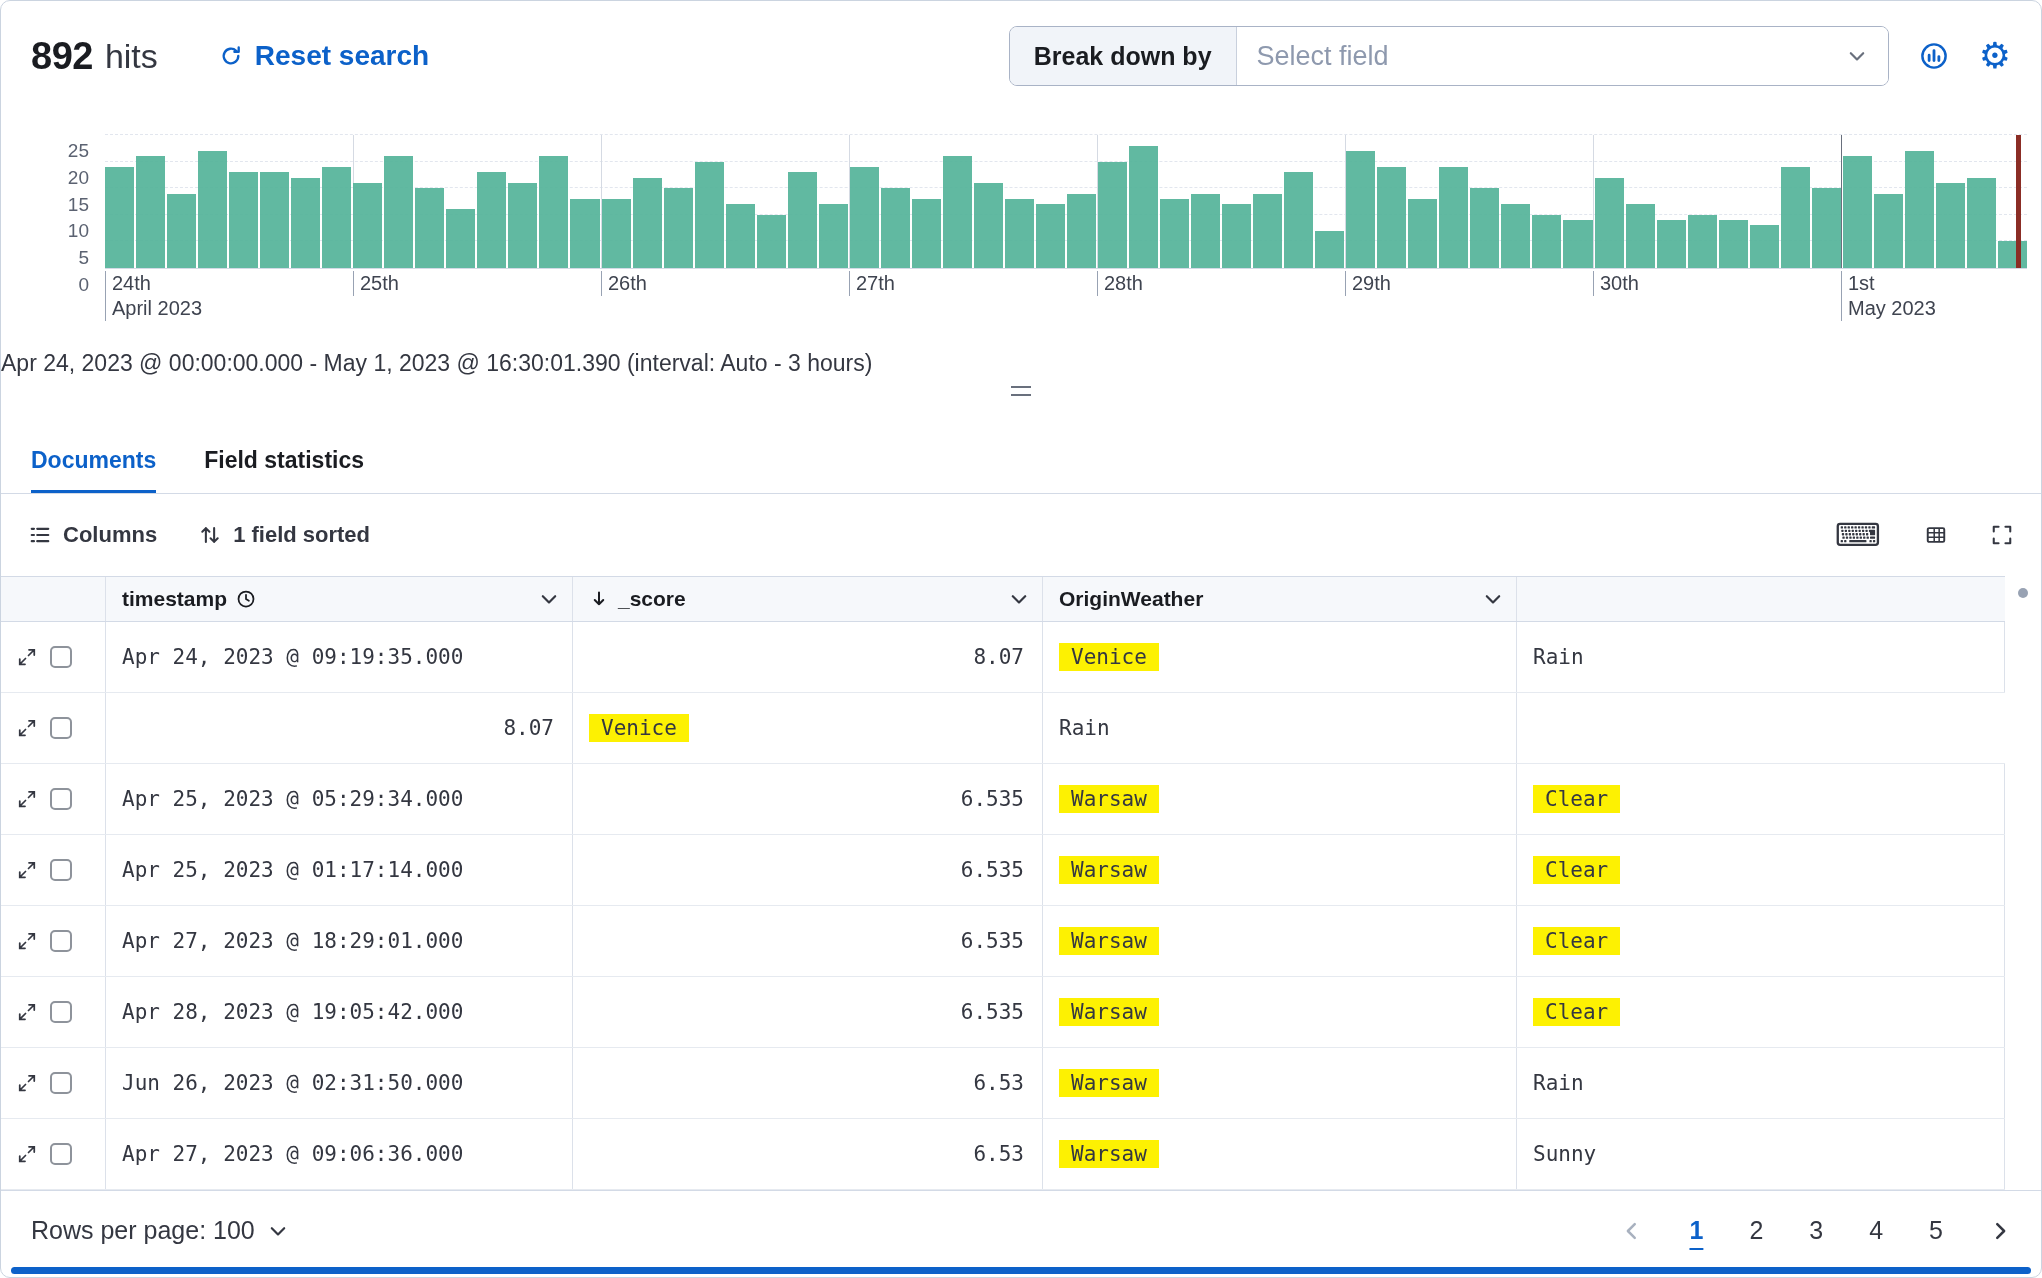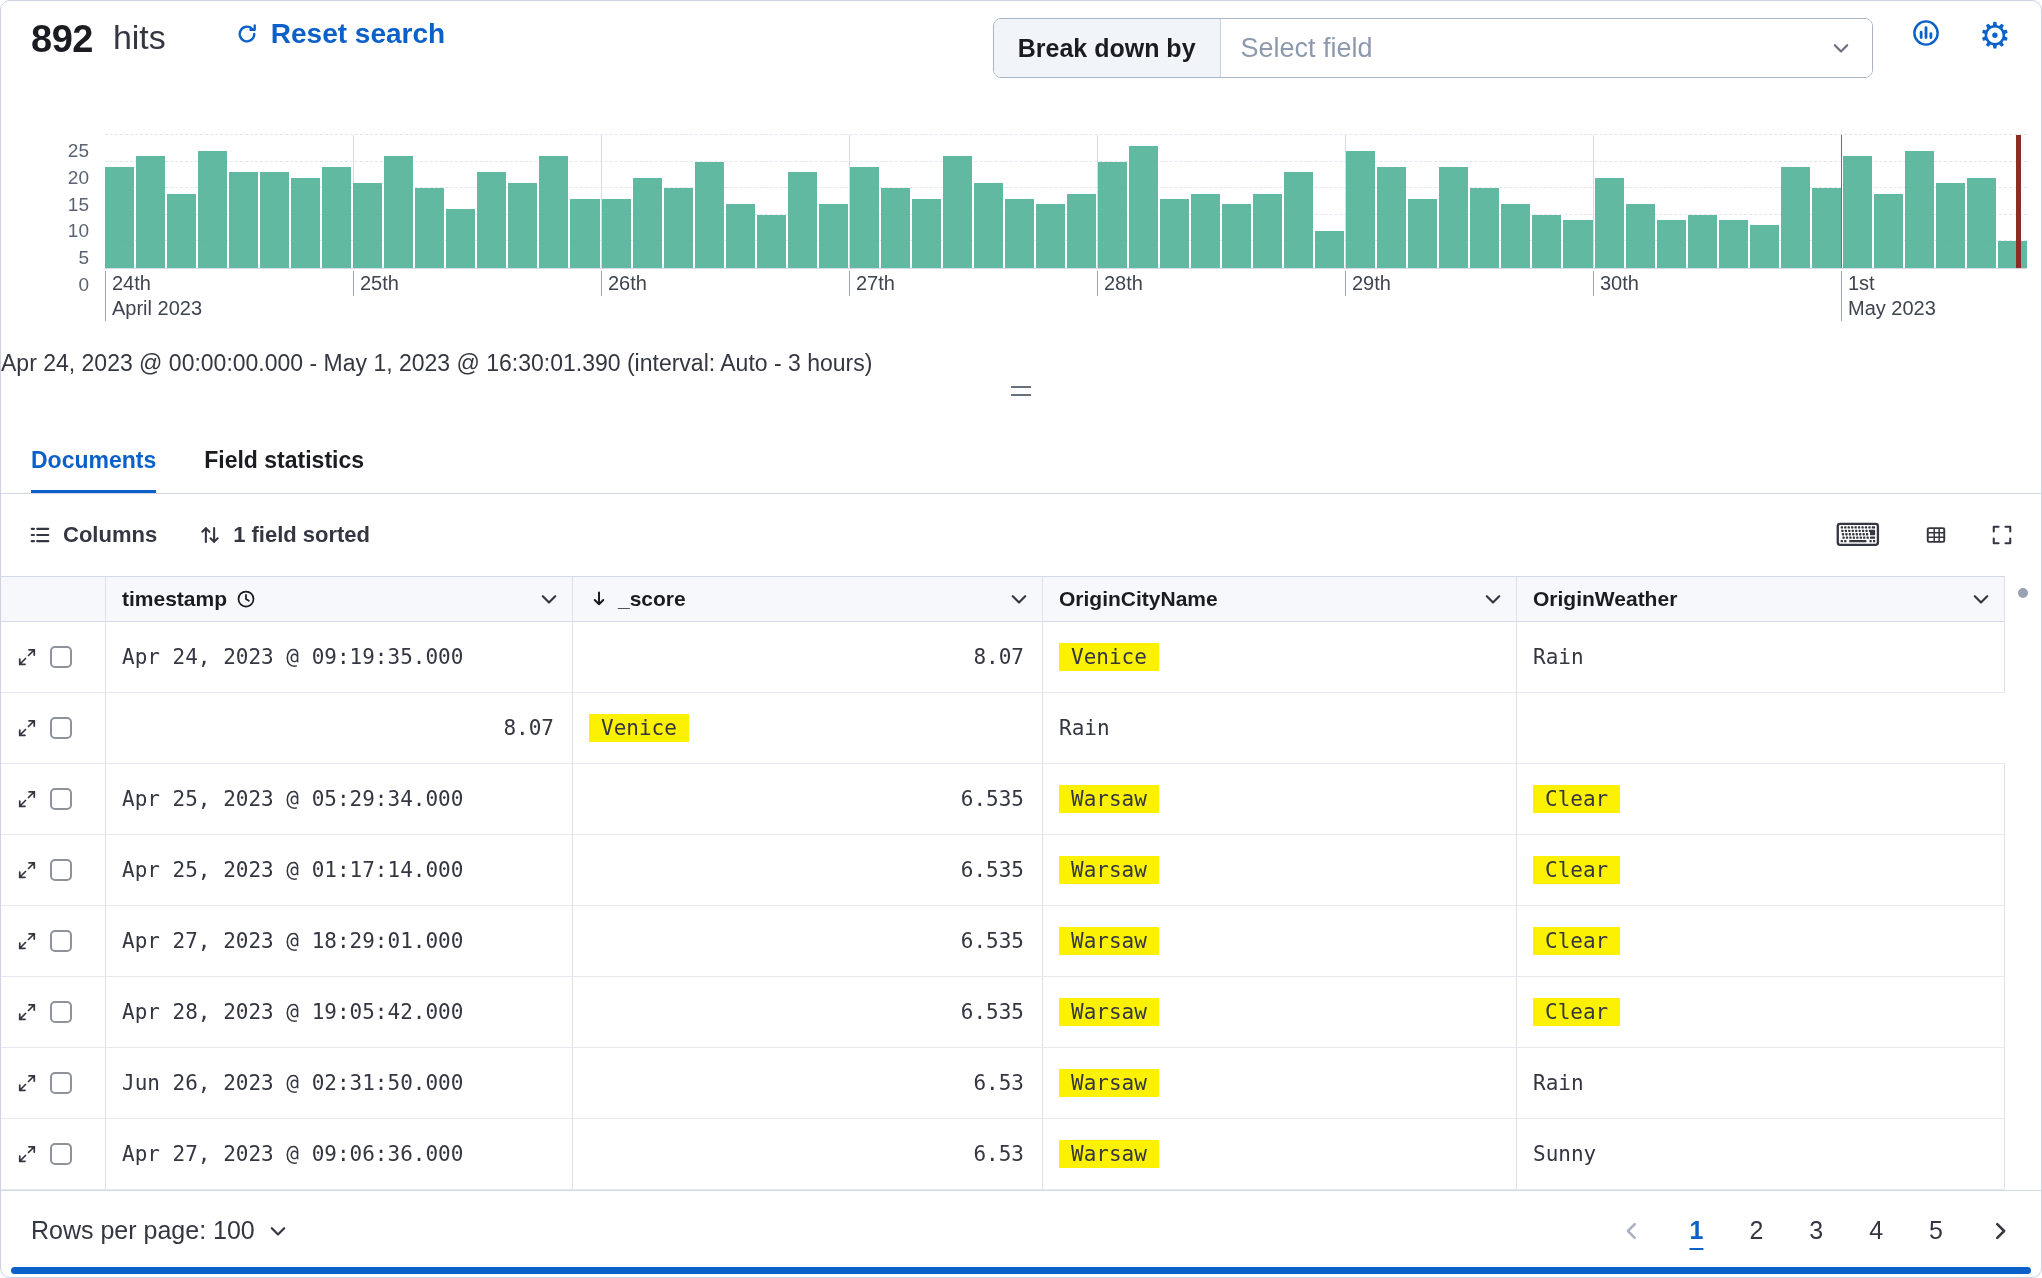--- a/index.html
+++ b/index.html
@@ -10,21 +10,21 @@
     --cell-border:#DCE1EA;
     --row-border:#E6EAF0;
     --cols:105px 467px 470px 474px 488px;
   }
   *{box-sizing:border-box;margin:0;padding:0;}
   body{margin:0;background:#fff;font-family:"Liberation Sans",sans-serif;color:var(--text);}
   .app{position:relative;width:2042px;height:1278px;background:#fff;border:1px solid #CBD4E0;border-radius:10px;overflow:hidden;}
   button{font-family:inherit;background:none;border:none;cursor:pointer;color:inherit;}
 
   
-  .topbar{display:flex;align-items:flex-start;height:110px;padding:17px 30px;gap:8px;}
+  .topbar{display:flex;align-items:center;height:110px;padding:2px 30px;}
   .hits-count{font-size:38px;font-weight:800;color:var(--text-dark);letter-spacing:-.5px;}
   .hits-label{font-size:34px;color:var(--text);margin-left:12px;}
   .reset-search{display:flex;align-items:center;gap:13px;margin-left:62px;color:var(--primary);font-size:28px;font-weight:600;}
   .breakdown{margin-left:auto;display:flex;height:60px;width:880px;border:1px solid #A9B3C6;border-radius:8px;overflow:hidden;}
   .bd-label{display:flex;align-items:center;padding:0 24px;background:#F1F4F9;font-weight:700;font-size:25px;color:var(--text-dark);border-right:1px solid #C9D0DD;white-space:nowrap;}
   .bd-select{flex:1;display:flex;align-items:center;justify-content:space-between;background:#fff;padding:0 20px;font-size:27px;color:#8E99AE;}
   .icon-btn{margin-left:30px;display:flex;align-items:center;color:var(--primary);}
   .gear-glyph{font-size:36px;line-height:1;color:var(--primary);}
 
   
@@ -294,26 +294,20 @@
       <div class="cell hc">
         <svg class="icn-sm" viewBox="0 0 16 16">
             <path d="M8 2.8v9.4M4.6 8.8L8 12.2l3.4-3.4" fill="none" stroke="currentColor" stroke-width="1.6" stroke-linecap="round" stroke-linejoin="round"></path>
           </svg>
         <span>_score</span>
         <svg class="icn h-chevron" viewBox="0 0 16 16">
             <path d="M3.5 6l4.5 4.5L12.5 6" fill="none" stroke="currentColor" stroke-width="1.6" stroke-linecap="round" stroke-linejoin="round"></path>
           </svg>
       </div>
       <div class="cell hc">
-        <span>OriginCityName</span>
-        <svg class="icn h-chevron" viewBox="0 0 16 16">
-            <path d="M3.5 6l4.5 4.5L12.5 6" fill="none" stroke="currentColor" stroke-width="1.6" stroke-linecap="round" stroke-linejoin="round"></path>
-          </svg>
-      </div>
-      <div class="cell hc">
         <span>OriginWeather</span>
         <svg class="icn h-chevron" viewBox="0 0 16 16">
             <path d="M3.5 6l4.5 4.5L12.5 6" fill="none" stroke="currentColor" stroke-width="1.6" stroke-linecap="round" stroke-linejoin="round"></path>
           </svg>
       </div>
     </div>
     <div class="t-body" id="t-body">
   <div class="t-row">
     <div class="cell c-ctrl">
       <span class="expand">

